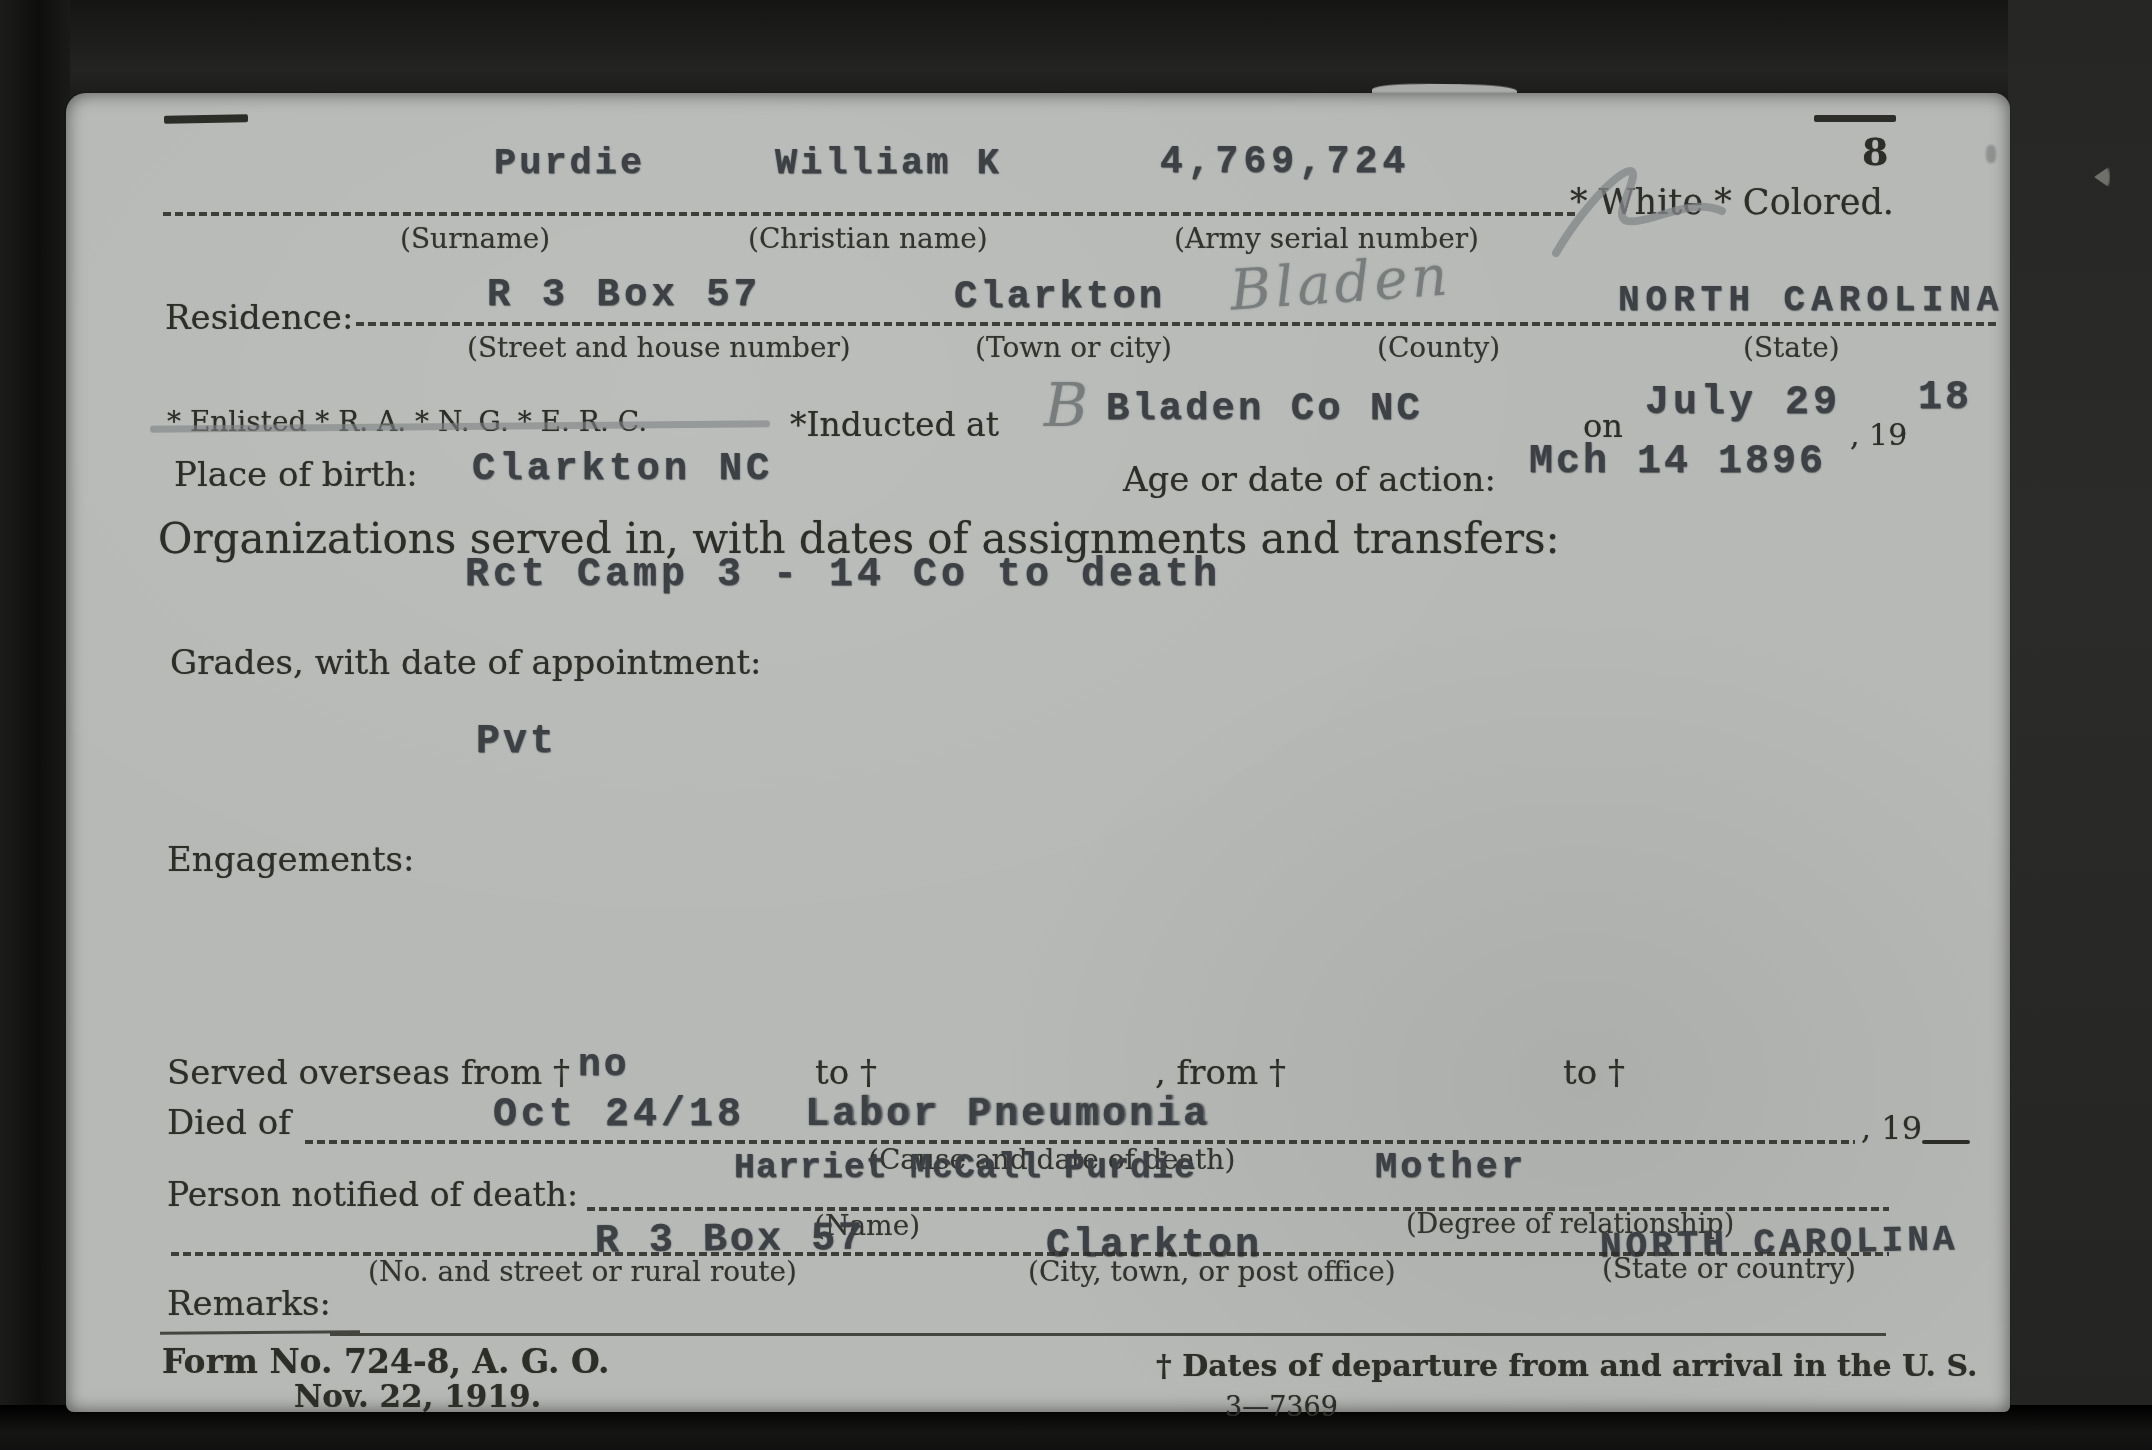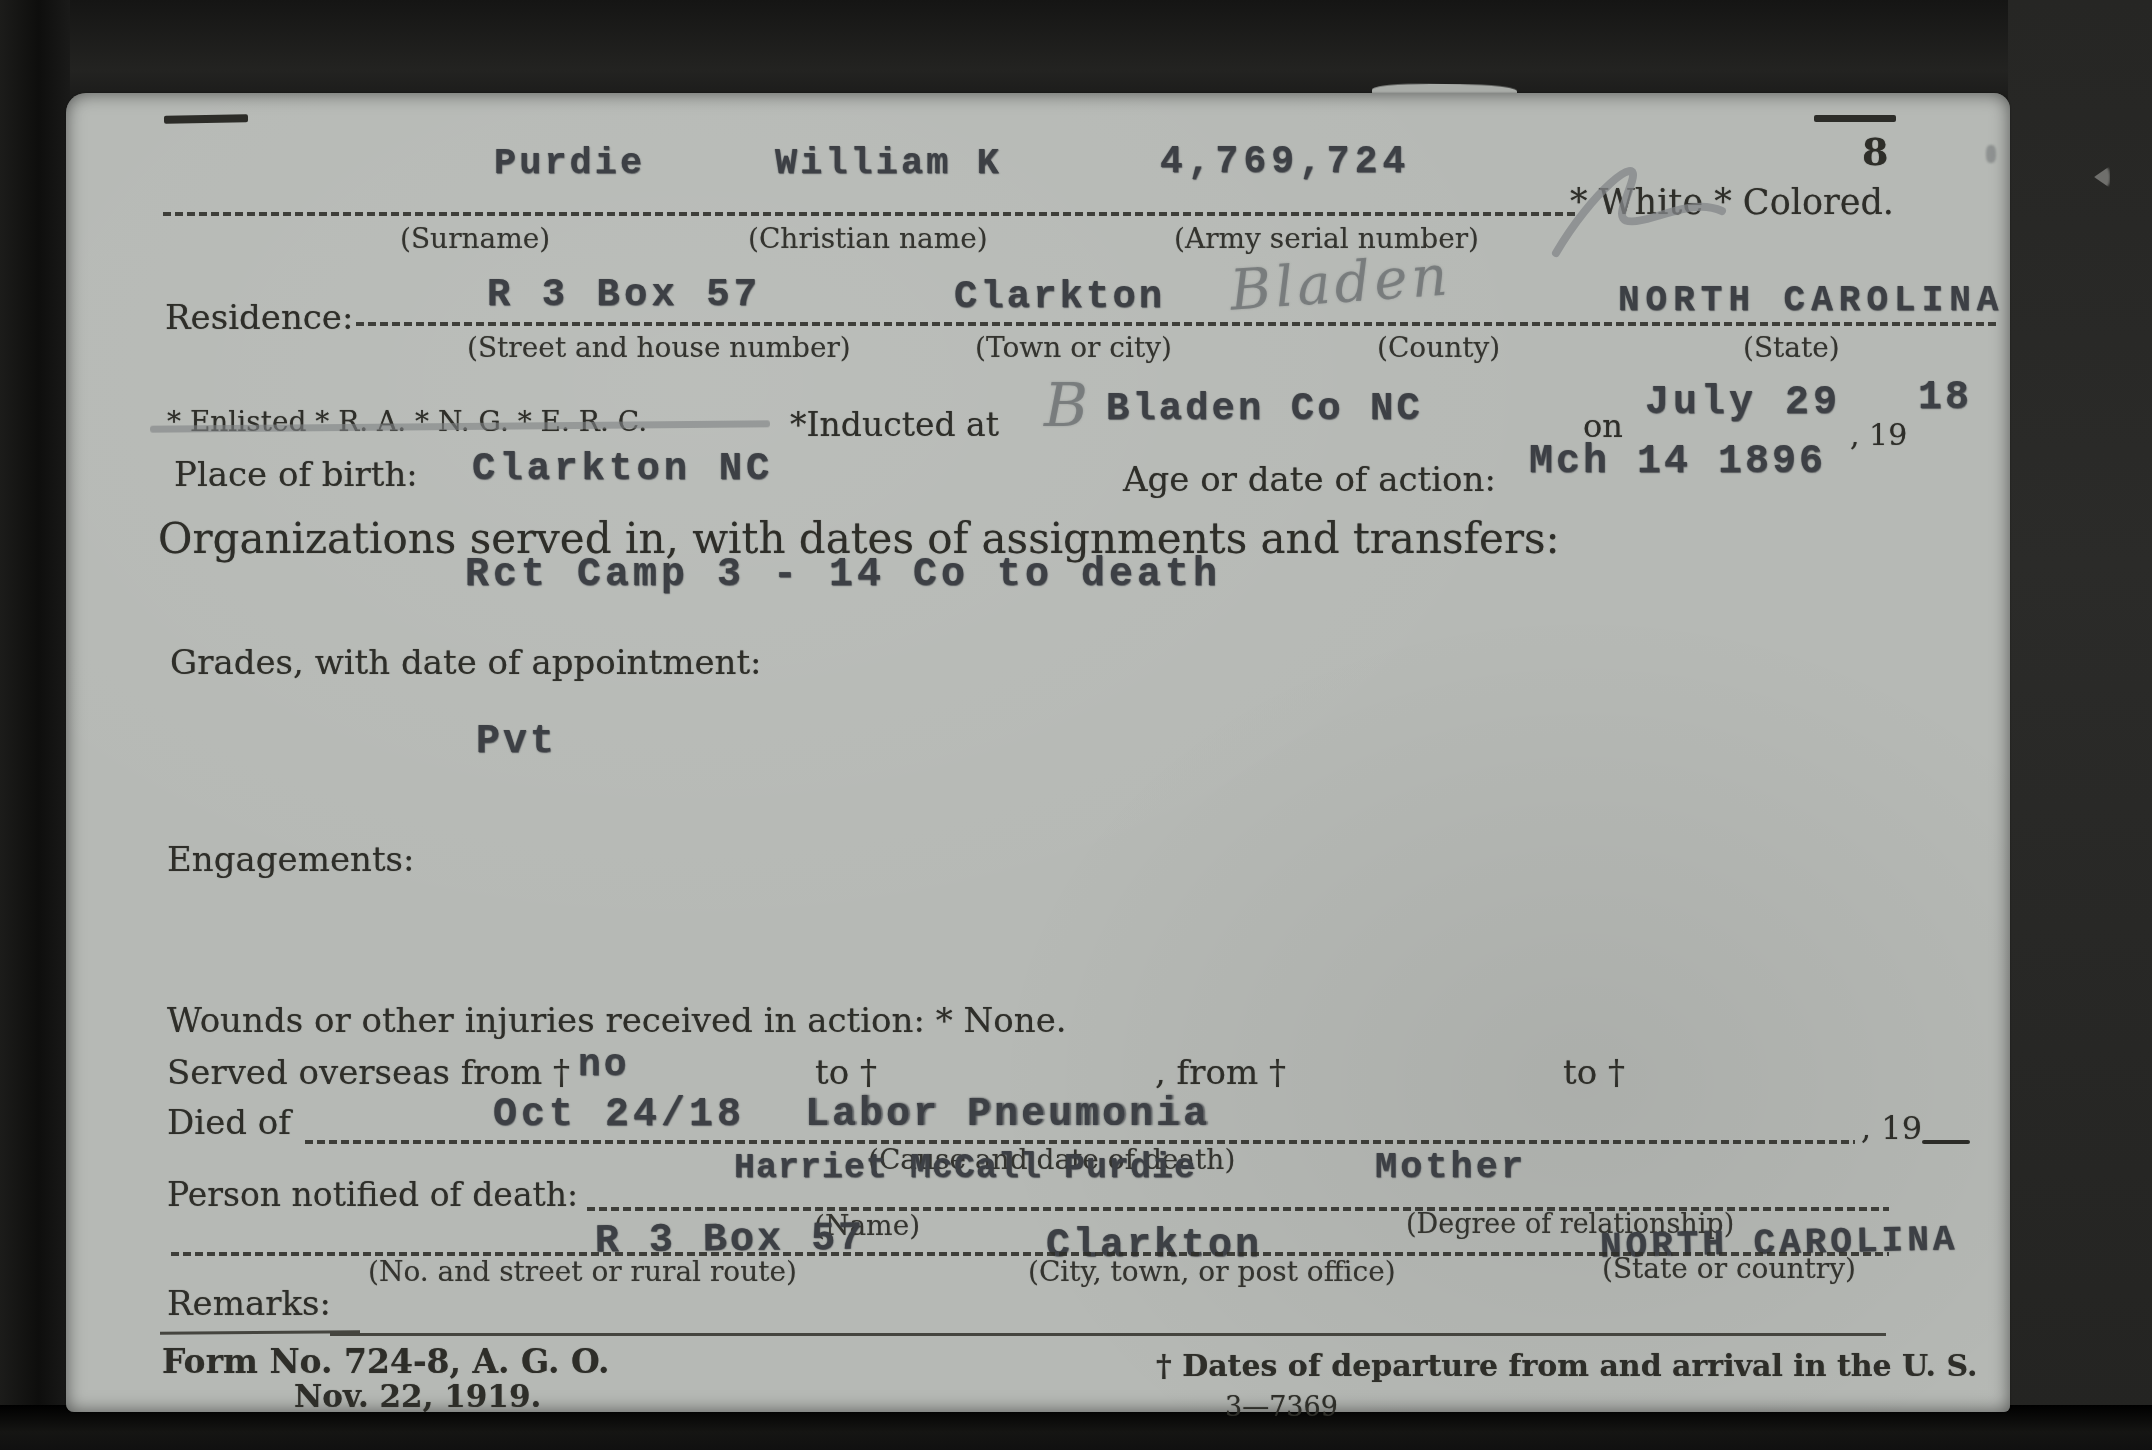--- a/index.html
+++ b/index.html
@@ -100,21 +100,20 @@
   <span class="p mono" style="left:1463px;top:349px;font-size:40px;">Mch 14 1896</span>
 
   <span class="p serif" style="left:92px;top:425px;font-size:42px;">Organizations served in, with dates of assignments and transfers:</span>
   <span class="p mono" style="left:399px;top:462px;font-size:40px;letter-spacing:4px;">Rct Camp 3 - 14 Co to death</span>
 
   <span class="p serif" style="left:104px;top:552px;font-size:34px;">Grades, with date of appointment:</span>
   <span class="p mono" style="left:410px;top:629px;font-size:40px;">Pvt</span>
 
   <span class="p serif" style="left:101px;top:749px;font-size:34px;">Engagements:</span>
 
-  <span class="p serif" style="left:101px;top:910px;font-size:34px;">Wounds or other injuries received in action: * None.</span>
 
   <span class="p serif" style="left:101px;top:962px;font-size:34px;">Served overseas from †</span>
   <span class="p mono" style="left:512px;top:953px;font-size:38px;">no</span>
   <span class="p serif" style="left:749px;top:962px;font-size:34px;">to †</span>
   <span class="p serif" style="left:1089px;top:962px;font-size:34px;">, from †</span>
   <span class="p serif" style="left:1497px;top:962px;font-size:34px;">to †</span>
 
   <span class="p serif" style="left:101px;top:1012px;font-size:34px;">Died of</span>
   <div class="dot" style="left:239px;top:1047px;width:1550px;"></div>
   <span class="p mono" style="left:427px;top:1002px;font-size:40px;letter-spacing:4px;">Oct 24/18</span>

